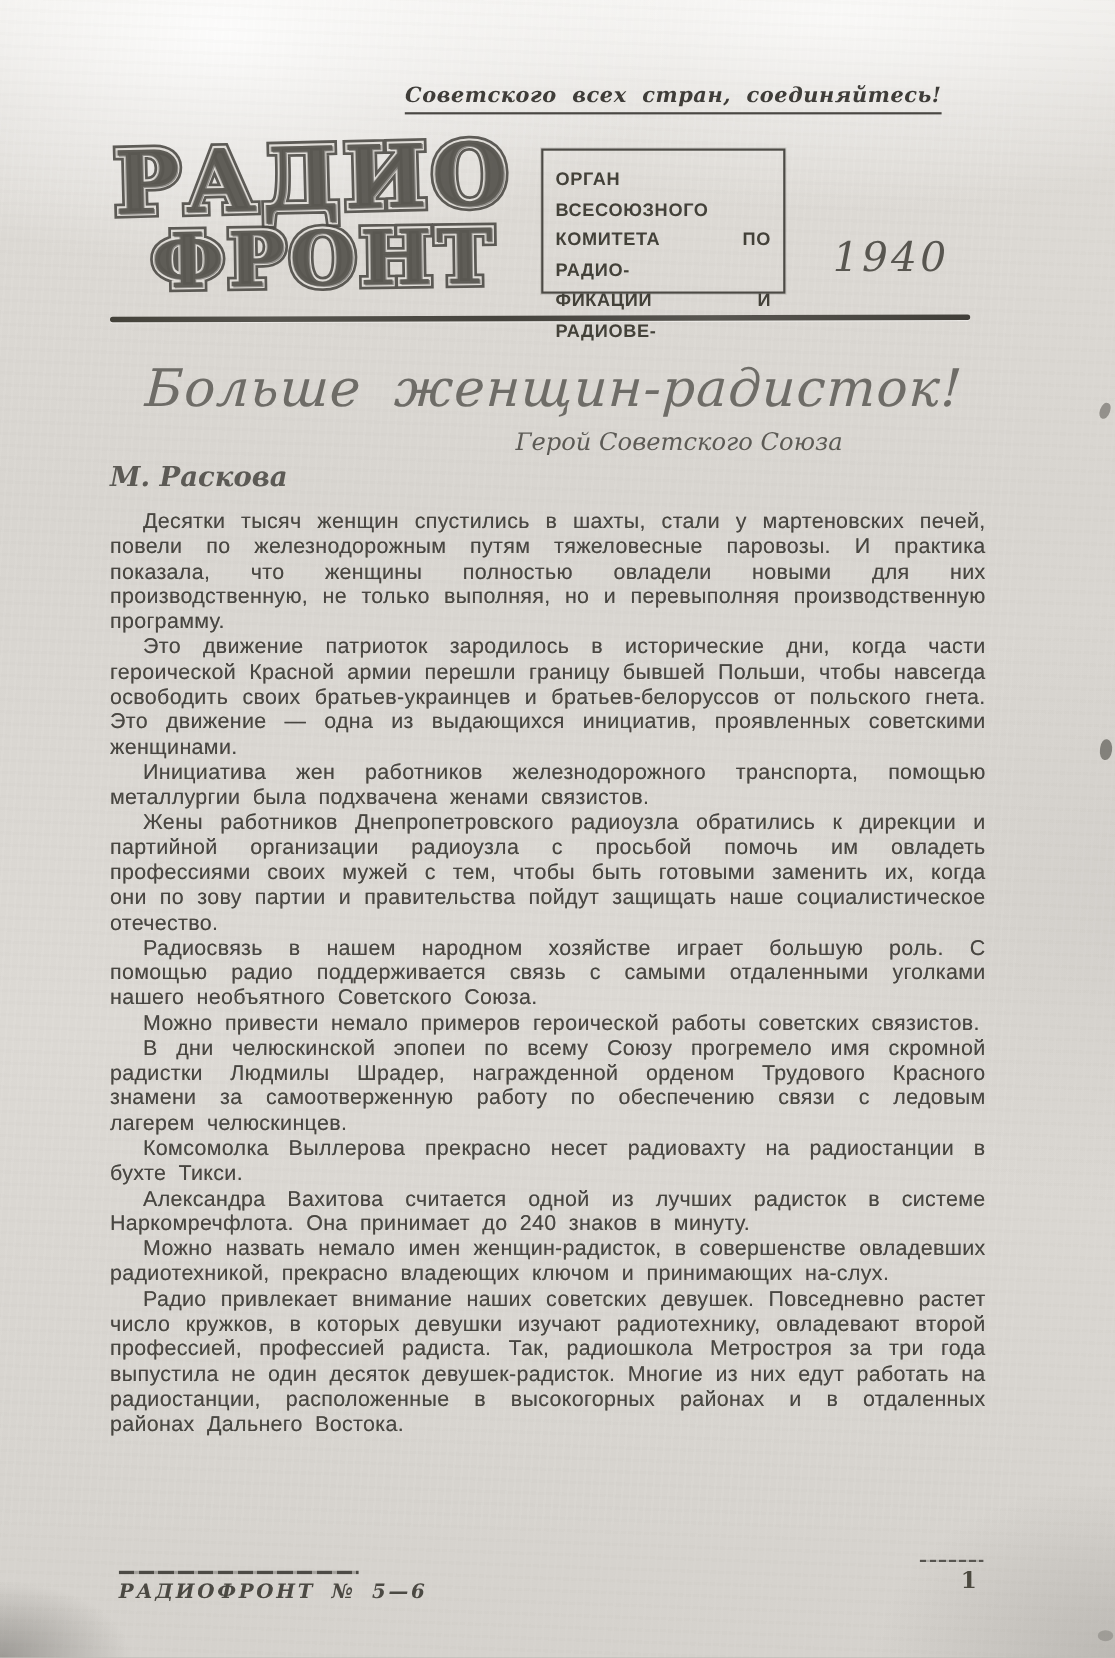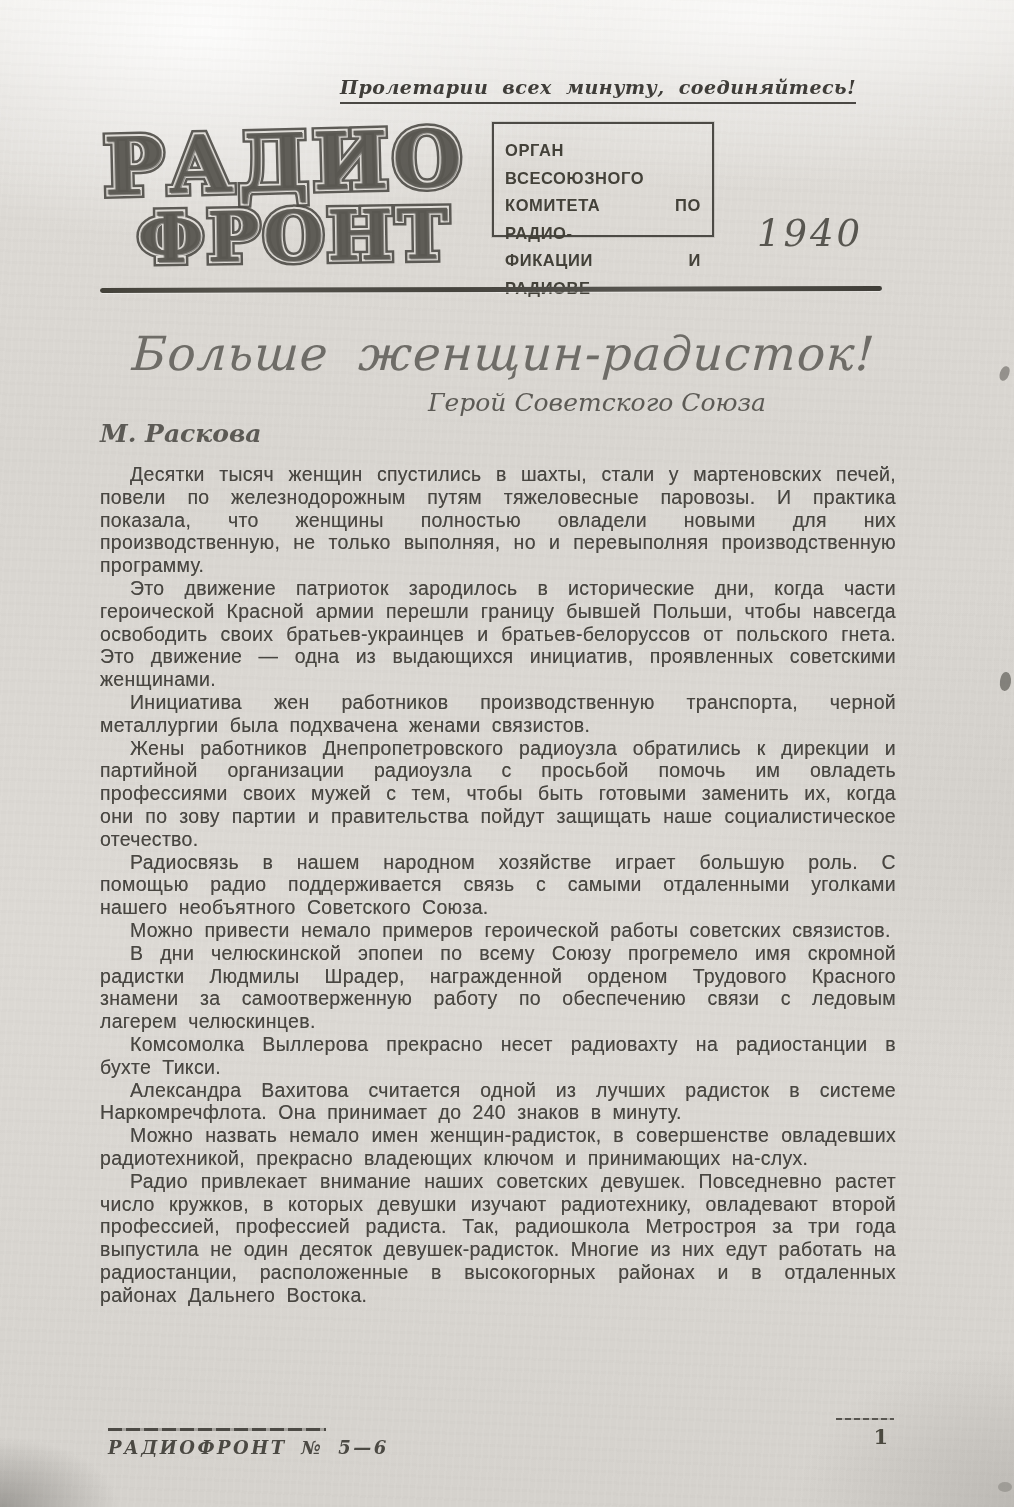--- a/index.html
+++ b/index.html
@@ -38,21 +38,21 @@
   .logo-line .layer { position:absolute; left:0; top:0; white-space:nowrap; }
   .logo-line .base { position:relative; }
   .logo-line1 { font-size:79px; letter-spacing:5px; transform:rotate(-1.4deg); }
   .logo-line2 { font-size:69px; letter-spacing:4px; margin:-14px 0 0 34px; transform:rotate(-0.8deg); }
   .stroke-dark  { color:transparent; -webkit-text-stroke:9px #4a4843; opacity:.88; }
   .stroke-light { color:transparent; -webkit-text-stroke:4px #e0ddd8; }
   .fill-dark    { color:#595751; opacity:.95;
                   text-shadow:1px 1px 0 rgba(70,68,63,.55), -1px 0 0 rgba(70,68,63,.35); }
 
   .organ-box {
-    position:absolute; left:492px; top:122px; width:222px; height:115px;
+    position:absolute; left:492px; top:135px; width:222px; height:132px;
     border:2.5px solid #4c4a45; padding:13px 11px 10px 11px;
     box-shadow:0 0 0 1px rgba(76,74,69,.15);
   }
   .organ-box .organ-line {
     font-weight:bold; font-size:16.5px; line-height:27.5px; letter-spacing:.6px;
     color:#434139; text-align:justify; text-align-last:justify;
   }
   .issue-number {
     position:absolute; left:727px; top:126px;
     font-family:"DejaVu Serif", serif; font-style:italic; font-weight:bold;
@@ -71,21 +71,21 @@
   }
 
   
   .article { position:absolute; left:100px; top:326px; width:796px; }
   .article-title {
     margin:0 0 6px 32px; font-family:"DejaVu Serif", serif; font-style:italic; font-weight:normal;
     font-size:47px; letter-spacing:1px; word-spacing:14px; color:#6e6c67;
     white-space:nowrap; transform:skewX(-3deg);
   }
   .byline { font-family:"DejaVu Serif", serif; font-style:italic; color:#5c5a55; }
-  .byline-role { text-align:right; padding-right:130px; font-size:25px; line-height:31px; }
+  .byline-role { text-align:right; padding-right:130px; font-size:22px; line-height:31px; }
   .byline-name { text-align:left; padding-right:66px;  font-size:25px; line-height:31px; font-weight:bold; }
   .body-text { margin-top:14px; }
   .body-text p {
     margin:0; text-indent:30px; text-align:justify;
     font-size:19.5px; line-height:22.8px; letter-spacing:.3px; word-spacing:5.5px;
     color:#484641;
     text-shadow:0 0 .6px rgba(72,70,65,.55);
   }
 
   
@@ -117,21 +117,21 @@
     background:radial-gradient(ellipse at 0% 100%, rgba(88,86,82,.45), rgba(88,86,82,0) 70%); }
   .corner-shade-br { right:0; bottom:0; width:220px; height:160px;
     background:radial-gradient(ellipse at 100% 100%, rgba(140,137,132,.35), rgba(140,137,132,0) 70%); }
 </style>
 </head>
 <body>
 
 <div class="page">
   <div class="grain artifact"></div>
 
-  <div class="slogan">Пролетарии всех минуту, соединяйтесь!</div>
+  <div class="slogan">Советского всех стран, соединяйтесь!</div>
 
   <div class="logo">
     <div class="logo-line logo-line1">
       <span class="layer base stroke-dark">РАДИО</span>
       <span class="layer stroke-light">РАДИО</span>
       <span class="layer fill-dark">РАДИО</span>
     </div>
     <div class="logo-line logo-line2">
       <span class="layer base stroke-dark">ФРОНТ</span>
       <span class="layer stroke-light">ФРОНТ</span>
@@ -151,21 +151,21 @@
 
   <div class="article">
     <h1 class="article-title">Больше женщин-радисток!</h1>
     <div class="byline">
       <div class="byline-role">Герой Советского Союза</div>
       <div class="byline-name">М. Раскова</div>
     </div>
     <div class="body-text">
       <p>Десятки тысяч женщин спустились в шахты, стали у мартеновских печей, повели по железнодорожным путям тяжеловесные паровозы. И практика показала, что женщины полностью овладели новыми для них производственную, не только выполняя, но и перевыполняя производственную программу.</p>
       <p>Это движение патриоток зародилось в исторические дни, когда части героической Красной армии перешли границу бывшей Польши, чтобы навсегда освободить своих братьев-украинцев и братьев-белоруссов от польского гнета. Это движение — одна из выдающихся инициатив, проявленных советскими женщинами.</p>
-      <p>Инициатива жен работников производственную транспорта, черной металлургии была подхвачена женами связистов.</p>
+      <p>Инициатива жен работников железнодорожного транспорта, помощью металлургии была подхвачена женами связистов.</p>
       <p>Жены работников Днепропетровского радиоузла обратились к дирекции и партийной организации радиоузла с просьбой помочь им овладеть профессиями своих мужей с тем, чтобы быть готовыми заменить их, когда они по зову партии и правительства пойдут защищать наше социалистическое отечество.</p>
       <p>Радиосвязь в нашем народном хозяйстве играет большую роль. С помощью радио поддерживается связь с самыми отдаленными уголками нашего необъятного Советского Союза.</p>
       <p>Можно привести немало примеров героической работы советских связистов.</p>
       <p>В дни челюскинской эпопеи по всему Союзу прогремело имя скромной радистки Людмилы Шрадер, награжденной орденом Трудового Красного знамени за самоотверженную работу по обеспечению связи с ледовым лагерем челюскинцев.</p>
       <p>Комсомолка Выллерова прекрасно несет радиовахту на радиостанции в бухте Тикси.</p>
       <p>Александра Вахитова считается одной из лучших радисток в системе Наркомречфлота. Она принимает до 240 знаков в минуту.</p>
       <p>Можно назвать немало имен женщин-радисток, в совершенстве овладевших радиотехникой, прекрасно владеющих ключом и принимающих на-слух.</p>
       <p>Радио привлекает внимание наших советских девушек. Повседневно растет число кружков, в которых девушки изучают радиотехнику, овладевают второй профессией, профессией радиста. Так, радиошкола Метростроя за три года выпустила не один десяток девушек-радисток. Многие из них едут работать на радиостанции, расположенные в высокогорных районах и в отдаленных районах Дальнего Востока.</p>
     </div>
   </div>

